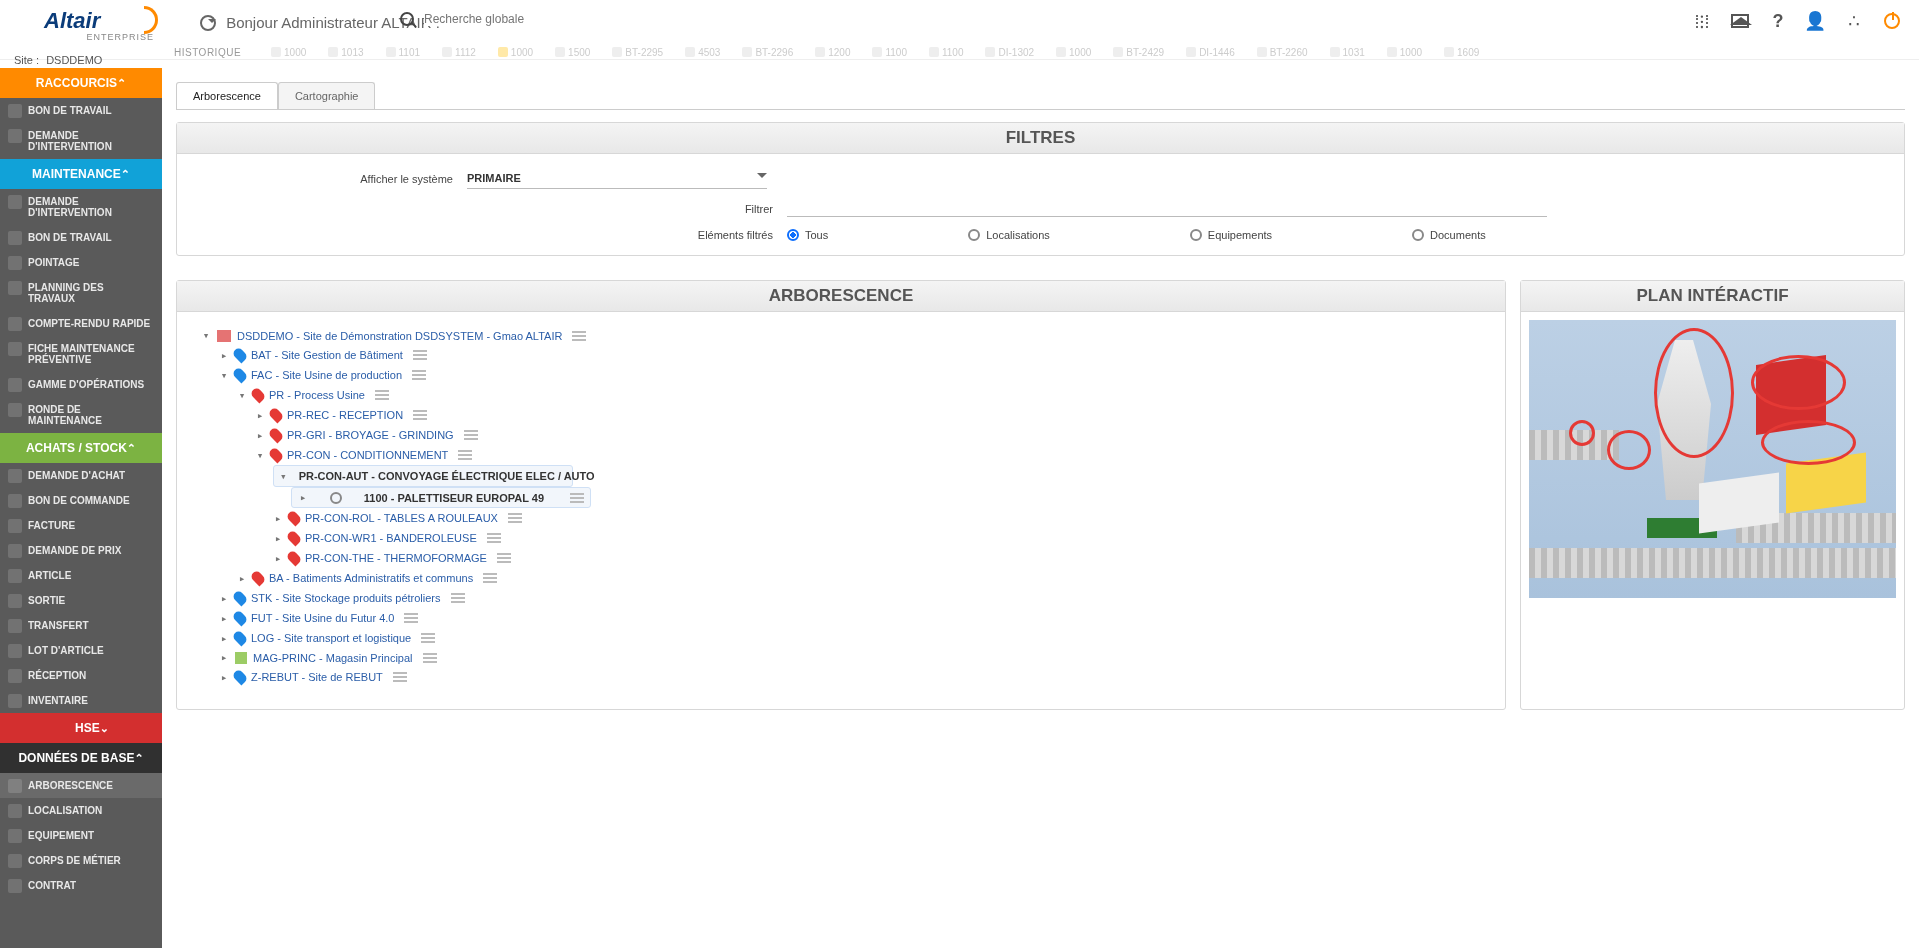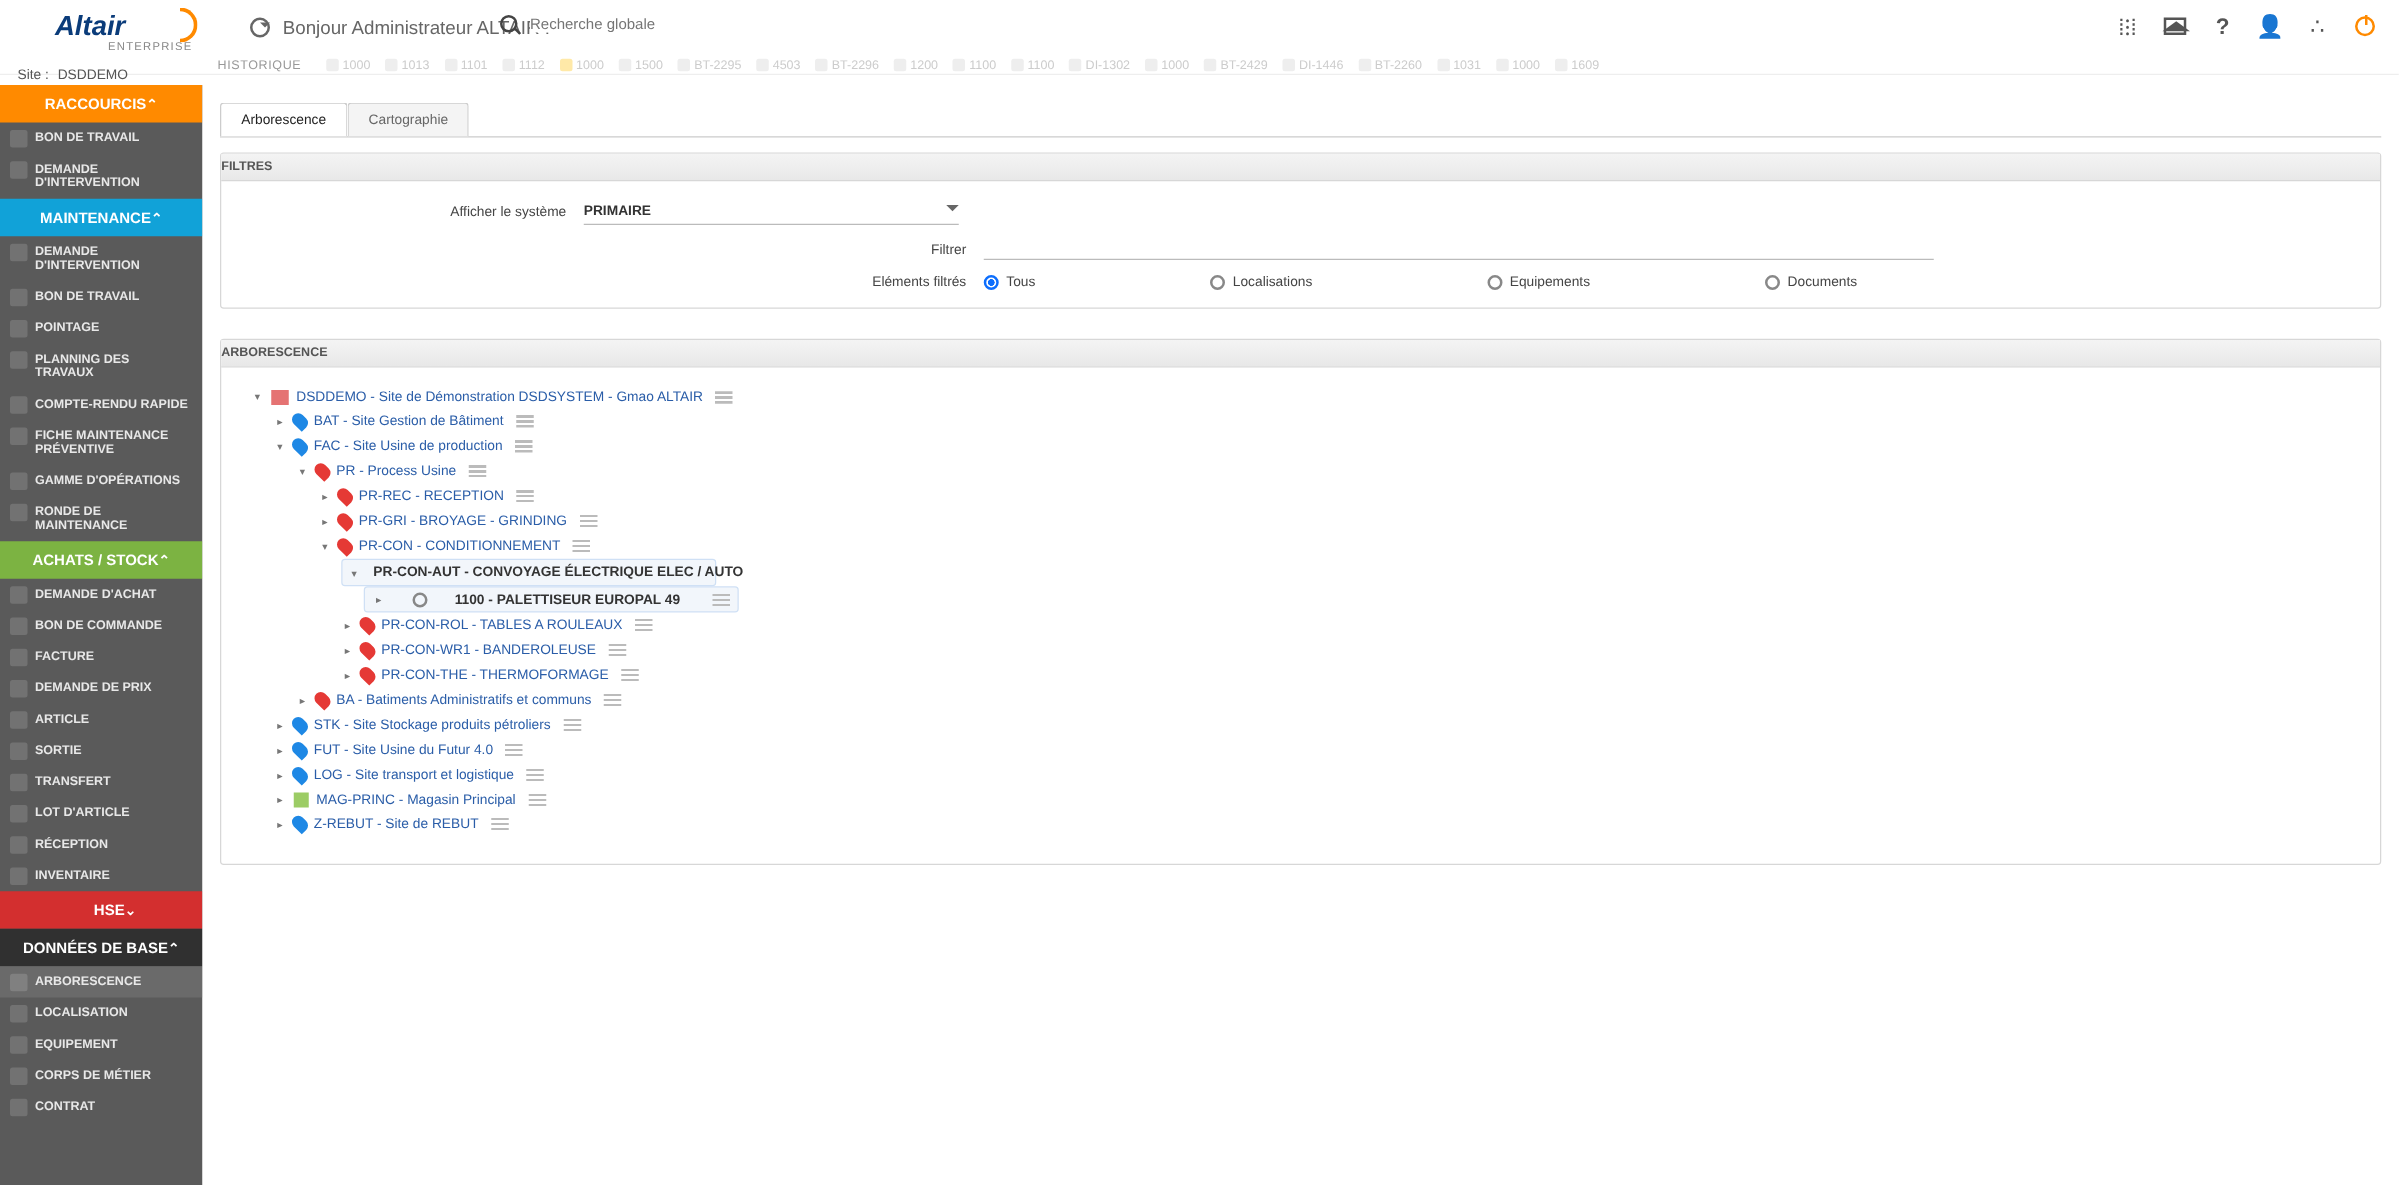--- a/index.html
+++ b/index.html
@@ -17,21 +17,21 @@
   #search .mag{width:14px;height:14px;border:2px solid #444;border-radius:50%;position:relative;margin-right:10px;}
   #search .mag::after{content:"";position:absolute;width:6px;height:2px;background:#444;right:-5px;bottom:-2px;transform:rotate(45deg);}
   #search input{border:none;outline:none;font-size:12px;width:200px;color:#888;}
   #topicons{position:absolute;right:16px;top:10px;display:flex;gap:16px;}
   #topicons span{width:22px;height:22px;display:inline-flex;align-items:center;justify-content:center;color:#555;font-size:18px;cursor:pointer;}
   #topicons .home{border:2px solid #555;width:18px;height:14px;position:relative;}
   #topicons .home::before{content:"";position:absolute;left:-3px;top:-10px;border:11px solid transparent;border-bottom:8px solid #555;}
   #topicons .power{width:16px;height:16px;border:2px solid #ff8a00;border-radius:50%;position:relative;}
   #topicons .power::after{content:"";position:absolute;left:6px;top:-3px;width:2px;height:8px;background:#ff8a00;}
   
-  #history{position:absolute;left:174px;top:40px;height:24px;display:flex;align-items:center;gap:12px;}
+  #history{position:absolute;left:174px;top:40px;height:24px;display:flex;align-items:center;gap:22px;}
   #history .lbl{font-size:10px;color:#999;margin-right:8px;letter-spacing:0.5px;}
   #history .chip{font-size:10px;color:#ccc;display:flex;align-items:center;gap:3px;}
   #history .chip .sq{width:10px;height:10px;background:#eee;border-radius:2px;display:inline-block;}
   #history .chip.yellow .sq{background:#ffe9a8;}
   #siteinfo{position:absolute;left:14px;top:54px;font-size:11px;color:#555;}
   
   #sidebar{position:absolute;left:0;top:68px;bottom:0;width:162px;background:#5a5a5a;color:#fff;overflow:hidden;}
   .nav-section{padding:8px 10px;font-size:12px;font-weight:bold;display:flex;align-items:center;justify-content:center;cursor:pointer;}
   .nav-section .chev{font-size:11px;}
   .nav-item{padding:7px 10px 7px 28px;font-size:10px;font-weight:bold;color:#e8e8e8;cursor:pointer;position:relative;}
@@ -41,21 +41,21 @@
   .sec-green{background:#7cb342;}
   .sec-red{background:#d32f2f;padding-left:32px;}
   .sec-dark{background:#303030;}
   .sec-dark-active{background:#6a6a6a;}
   
   #main{position:absolute;left:162px;top:68px;right:0;bottom:0;background:#fff;padding:14px;overflow:auto;}
   .tabs{display:flex;border-bottom:1px solid #ccc;margin-bottom:0;}
   .tab{padding:7px 16px;font-size:11px;color:#666;border:1px solid #ccc;border-bottom:none;background:#f4f4f4;cursor:pointer;border-radius:3px 3px 0 0;}
   .tab.active{background:#fff;color:#222;}
   .panel{border:1px solid #d7d7d7;border-radius:3px;margin-top:12px;background:#fff;}
-  .panel-head{background:linear-gradient(#f4f4f4,#e8e8e8);text-align:left;font-size:10px;font-weight:bold;color:#555;padding:5px 0;border-bottom:1px solid #d7d7d7;}
+  .panel-head{background:linear-gradient(#f4f4f4,#e8e8e8);text-align:center;font-size:17px;font-weight:bold;color:#555;padding:5px 0;border-bottom:1px solid #d7d7d7;}
   .filters-body{padding:14px 30px;display:grid;grid-template-columns:260px 320px 1fr;row-gap:12px;align-items:center;font-size:11px;color:#444;}
   .sel{border:none;border-bottom:1px solid #bbb;padding:4px 0;width:300px;font-weight:bold;color:#333;display:flex;justify-content:space-between;align-items:center;}
   .sel .carr{border:5px solid transparent;border-top-color:#666;}
   .radio-row{grid-column:3;display:flex;gap:140px;align-items:center;}
   .radio{display:flex;align-items:center;gap:6px;}
   .radio .dot{width:12px;height:12px;border:2px solid #888;border-radius:50%;display:inline-block;}
   .radio.checked .dot{border-color:#0d6efd;background:radial-gradient(#0d6efd 45%,transparent 50%);}
   .filters-body input[type=text]{border:none;border-bottom:1px solid #bbb;width:760px;outline:none;}
   
   #tree-plan{display:flex;gap:14px;margin-top:12px;}
@@ -340,14 +340,32 @@
             <span class="menu"></span>
           </div>
           <div class="node indent1">
             <span class="tw">▸</span>
             <span class="pin blue"></span>
             <span>Z-REBUT - Site de REBUT</span>
             <span class="menu"></span>
           </div>
         </div>
     </div>
+    <div class="panel" id="planpanel">
+      <div class="panel-head">PLAN INTÉRACTIF</div>
+      <div class="plan-img">
+        <div class="conveyor" style="left:0;top:110px;width:90px"></div>
+        <div class="conveyor" style="left:0;bottom:20px;width:370px"></div>
+        <div class="conveyor" style="right:0;bottom:55px;width:160px"></div>
+        <div class="robot"></div>
+        <div class="base"></div>
+        <div class="stack" style="right:70px;top:40px"></div>
+        <div class="pallet" style="right:30px;bottom:90px"></div>
+        <div class="pallet" style="left:170px;bottom:70px;background:#eee"></div>
+        <div class="circ" style="left:125px;top:8px;width:80px;height:130px"></div>
+        <div class="circ" style="left:40px;top:100px;width:26px;height:26px"></div>
+        <div class="circ" style="left:78px;top:110px;width:44px;height:40px"></div>
+        <div class="circ" style="right:50px;top:35px;width:95px;height:55px"></div>
+        <div class="circ" style="right:40px;top:100px;width:95px;height:45px"></div>
+      </div>
+    </div>
   </div>
 </div>
 
 </body></html>

